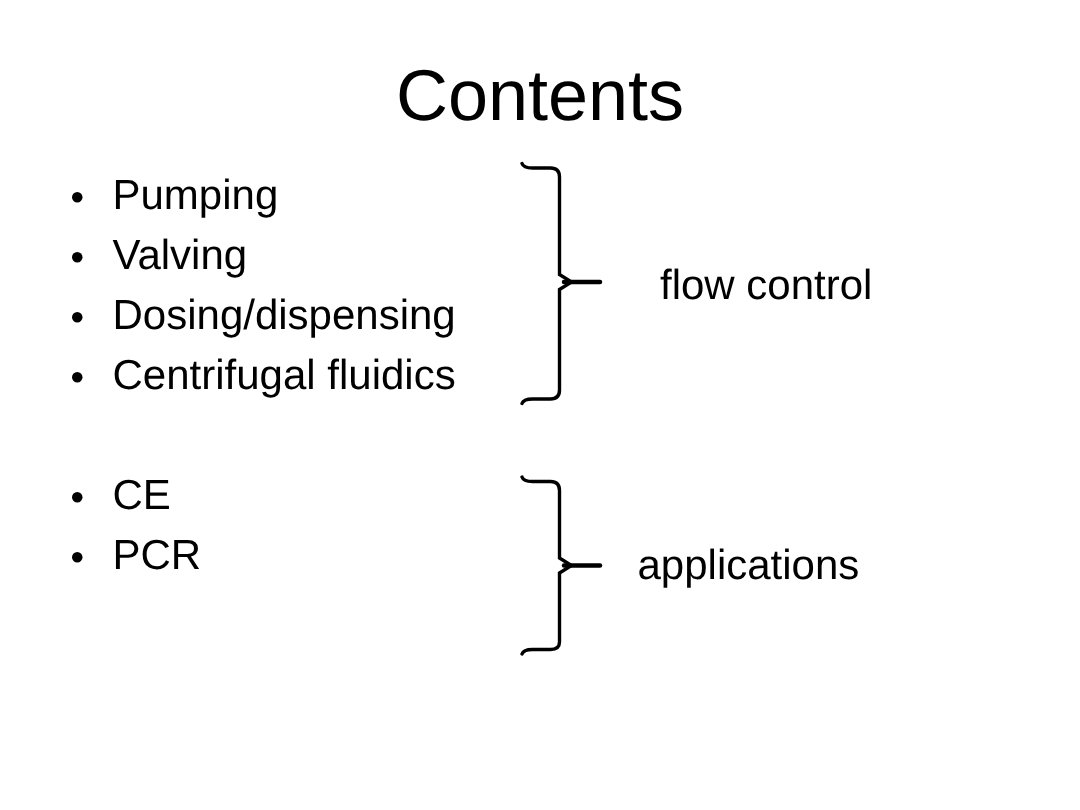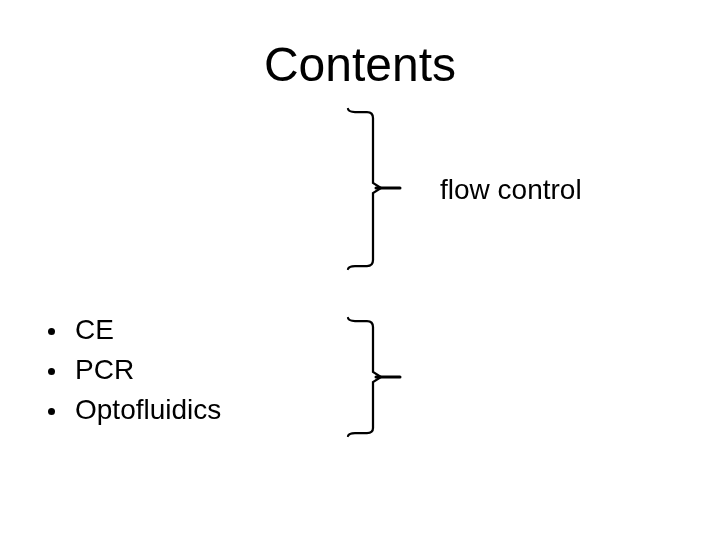--- a/index.html
+++ b/index.html
@@ -84,41 +84,56 @@
     stroke-width: 3;
   }
 </style>
 </head>
 <body>
 
 <div class="slide">
 
   <h1 class="title">Contents</h1>
 
+  <ul class="list list-1">
+    <li class="row">
+      <span class="bullet"></span>
+      <span class="item-text">Pumping</span>
+    </li>
+    <li class="row">
+      <span class="bullet"></span>
+      <span class="item-text">Valving</span>
+    </li>
+    <li class="row">
+      <span class="bullet"></span>
+      <span class="item-text">Dosing/dispensing</span>
+    </li>
+    <li class="row">
+      <span class="bullet"></span>
+      <span class="item-text">Centrifugal fluidics</span>
+    </li>
+  </ul>
 
   <ul class="list list-2">
     <li class="row">
       <span class="bullet"></span>
       <span class="item-text">CE</span>
     </li>
     <li class="row">
       <span class="bullet"></span>
       <span class="item-text">PCR</span>
-    </li>
-    <li class="row">
-      <span class="bullet"></span>
-      <span class="item-text">Optofluidics</span>
     </li>
   </ul>
 
   <svg class="brace brace-1" width="70" height="180" viewBox="0 0 70 180" aria-hidden="true">
     <path d="M 8,11 Q 9,14 15,14 L 27,14 Q 33,14 33,20 L 33,85 L 41,90 L 33,95 L 33,162 Q 33,168 27,168 L 15,168 Q 9,168 8,171"></path>
     <path class="dash" d="M 36,90 L 60,90"></path>
   </svg>
 
   <svg class="brace brace-2" width="70" height="140" viewBox="0 0 70 140" aria-hidden="true">
     <path d="M 8,10 Q 9,13 15,13 L 27,13 Q 33,13 33,19 L 33,64 L 41,69 L 33,74 L 33,120 Q 33,125 27,125 L 15,125 Q 9,125 8,128"></path>
     <path class="dash" d="M 36,69 L 60,69"></path>
   </svg>
 
   <div class="group-label label-1">flow control</div>
+  <div class="group-label label-2">applications</div>
 
 </div>
 
 </body></html>

